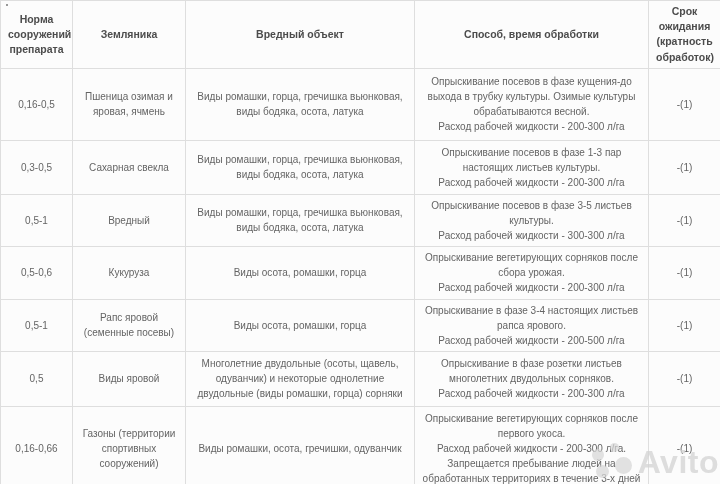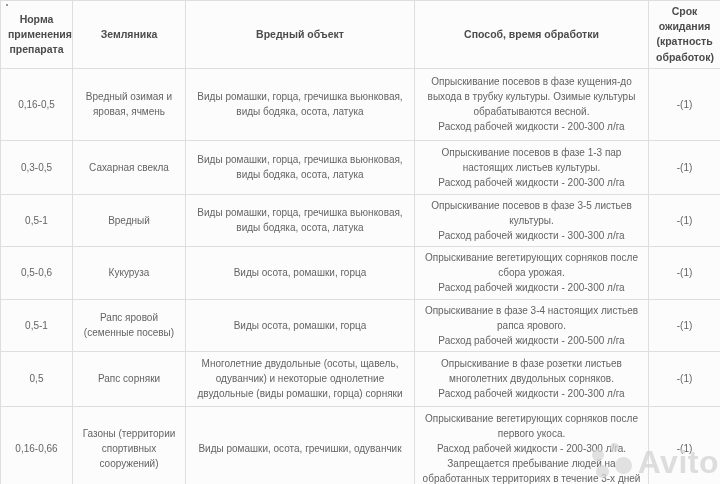--- a/index.html
+++ b/index.html
@@ -93,31 +93,31 @@
 <table class="spec-table">
   <colgroup>
     <col style="width:72px">
     <col style="width:113px">
     <col style="width:229px">
     <col style="width:234px">
     <col style="width:72px">
   </colgroup>
   <thead>
     <tr style="height:62px">
-      <th>Норма применения препарата</th>
+      <th>Норма сооружений препарата</th>
       <th>Земляника</th>
       <th>Вредный объект</th>
       <th>Способ, время обработки</th>
       <th>Срок ожидания (кратность обработок)</th>
     </tr>
   </thead>
   <tbody>
     <tr style="height:72px">
       <td>0,16-0,5</td>
-      <td>Вредный озимая и яровая, ячмень</td>
+      <td>Пшеница озимая и яровая, ячмень</td>
       <td>Виды ромашки, горца, гречишка вьюнковая, виды бодяка, осота, латука</td>
       <td>Опрыскивание посевов в фазе кущения-до выхода в трубку культуры. Озимые культуры обрабатываются весной.
 Расход рабочей жидкости - 200-300 л/га</td>
       <td>-(1)</td>
     </tr>
     <tr style="height:54px">
       <td>0,3-0,5</td>
       <td>Сахарная свекла</td>
       <td>Виды ромашки, горца, гречишка вьюнковая, виды бодяка, осота, латука</td>
       <td>Опрыскивание посевов в фазе 1-3 пар настоящих листьев культуры.
@@ -143,21 +143,21 @@
     <tr style="height:52px">
       <td>0,5-1</td>
       <td>Рапс яровой (семенные посевы)</td>
       <td>Виды осота, ромашки, горца</td>
       <td>Опрыскивание в фазе 3-4 настоящих листьев рапса ярового.
 Расход рабочей жидкости - 200-500 л/га</td>
       <td>-(1)</td>
     </tr>
     <tr style="height:55px">
       <td>0,5</td>
-      <td>Рапс сорняки</td>
+      <td>Виды яровой</td>
       <td>Многолетние двудольные (осоты, щавель, одуванчик) и некоторые однолетние двудольные (виды ромашки, горца) сорняки</td>
       <td>Опрыскивание в фазе розетки листьев многолетних двудольных сорняков.
 Расход рабочей жидкости - 200-300 л/га</td>
       <td>-(1)</td>
     </tr>
     <tr style="height:84px">
       <td>0,16-0,66</td>
       <td>Газоны (территории спортивных сооружений)</td>
       <td>Виды ромашки, осота, гречишки, одуванчик</td>
       <td>Опрыскивание вегетирующих сорняков после первого укоса.

